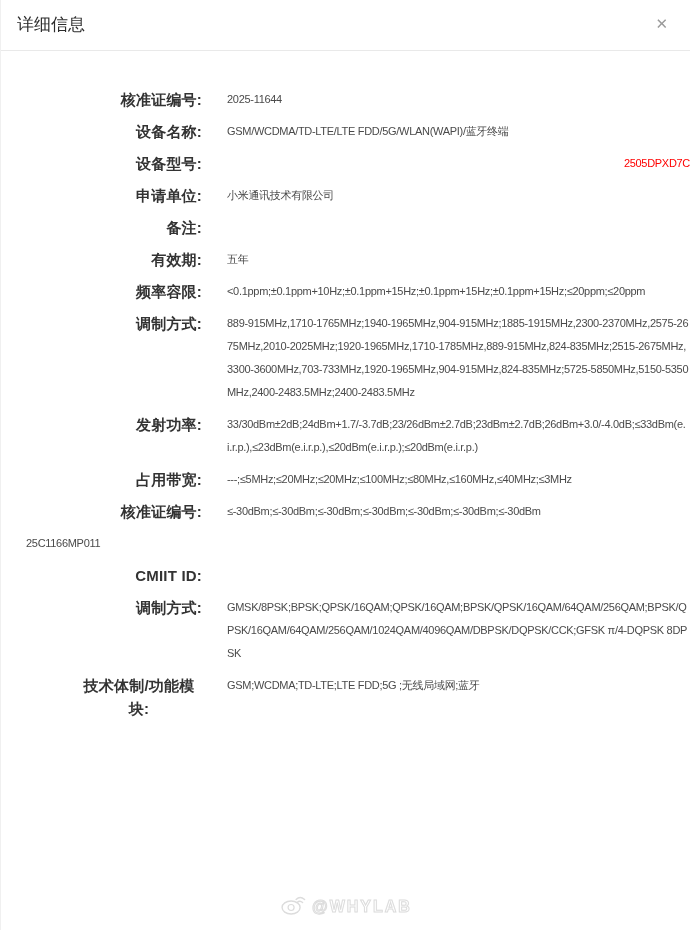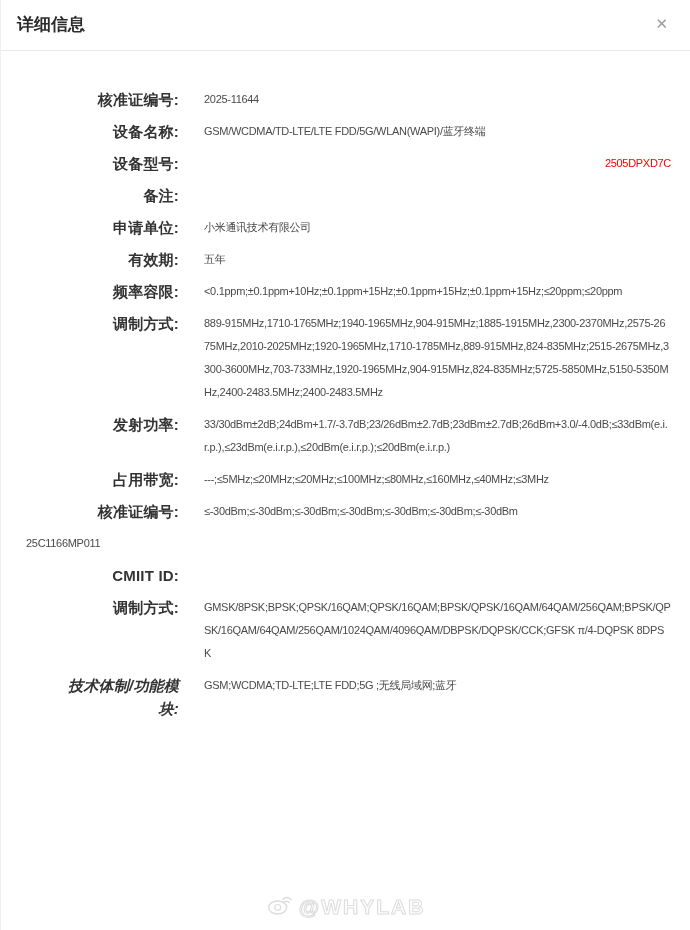--- a/index.html
+++ b/index.html
@@ -21,21 +21,21 @@
     height: 51px;
     box-sizing: border-box;
     padding: 14px 18px 0 16px;
     border-bottom: 1px solid #e9e9e9;
     display: flex;
     justify-content: space-between;
     align-items: flex-start;
   }
   .dialog-title {
     font-size: 17px;
-    font-weight: 700;
+    font-weight: 400;
     color: #2b2b2b;
     line-height: 22px;
   }
   .close-btn {
     background: none;
     border: none;
     padding: 0;
     margin: 2px 4px 0 0;
     font-size: 15px;
     color: #9b9b9b;
@@ -50,50 +50,50 @@
   }
   .row { display: flex; }
   .label {
     flex: 0 0 178px;
     text-align: right;
     font-weight: 600;
     color: #333333;
     font-size: 15px;
     line-height: 23px;
     letter-spacing: 0.2px;
+    padding-left: 23px;
   }
   .value {
     margin-left: 25px;
     width: 467px;
     color: #4a4a4a;
     font-size: 11px;
     line-height: 23px;
     letter-spacing: -0.3px;
     word-break: break-all;
     min-height: 23px;
   }
   
   .row:last-child .label span {
     display: inline-block;
     width: 126px;
-    text-align: right;
-    font-style: italic;
+    text-align: center;
   }
   .watermark {
     position: absolute;
     left: 50%;
     top: 893px;
     transform: translateX(-50%);
     display: flex;
     align-items: center;
     gap: 6px;
     pointer-events: none;
   }
   .watermark-text {
-    font-size: 21px;
+    font-size: 16px;
     font-weight: 700;
     letter-spacing: 2px;
     color: #ffffff;
     -webkit-text-stroke: 1px #dcdcdc;
     text-shadow: 0 0 1px #e3e3e3;
   }
 </style>
 </head>
 <body>
 
@@ -111,26 +111,26 @@
       </div>
       <div class="row">
         <div class="label"><span>设备名称:</span></div>
         <div class="value">GSM/WCDMA/TD-LTE/LTE FDD/5G/WLAN(WAPI)/蓝牙终端</div>
       </div>
       <div class="row">
         <div class="label"><span>设备型号:</span></div>
         <div class="value" style="color: rgb(254, 0, 0); text-align: right;">2505DPXD7C</div>
       </div>
       <div class="row">
+        <div class="label"><span>申请单位:</span></div>
+        <div class="value">小米通讯技术有限公司</div>
+      </div>
+      <div class="row">
         <div class="label"><span>备注:</span></div>
         <div class="value"></div>
-      </div>
-      <div class="row">
-        <div class="label"><span>申请单位:</span></div>
-        <div class="value">小米通讯技术有限公司</div>
       </div>
       <div class="row">
         <div class="label"><span>有效期:</span></div>
         <div class="value">五年</div>
       </div>
       <div class="row">
         <div class="label"><span>频率容限:</span></div>
         <div class="value">&lt;0.1ppm;±0.1ppm+10Hz;±0.1ppm+15Hz;±0.1ppm+15Hz;±0.1ppm+15Hz;≤20ppm;≤20ppm</div>
       </div>
       <div class="row">

